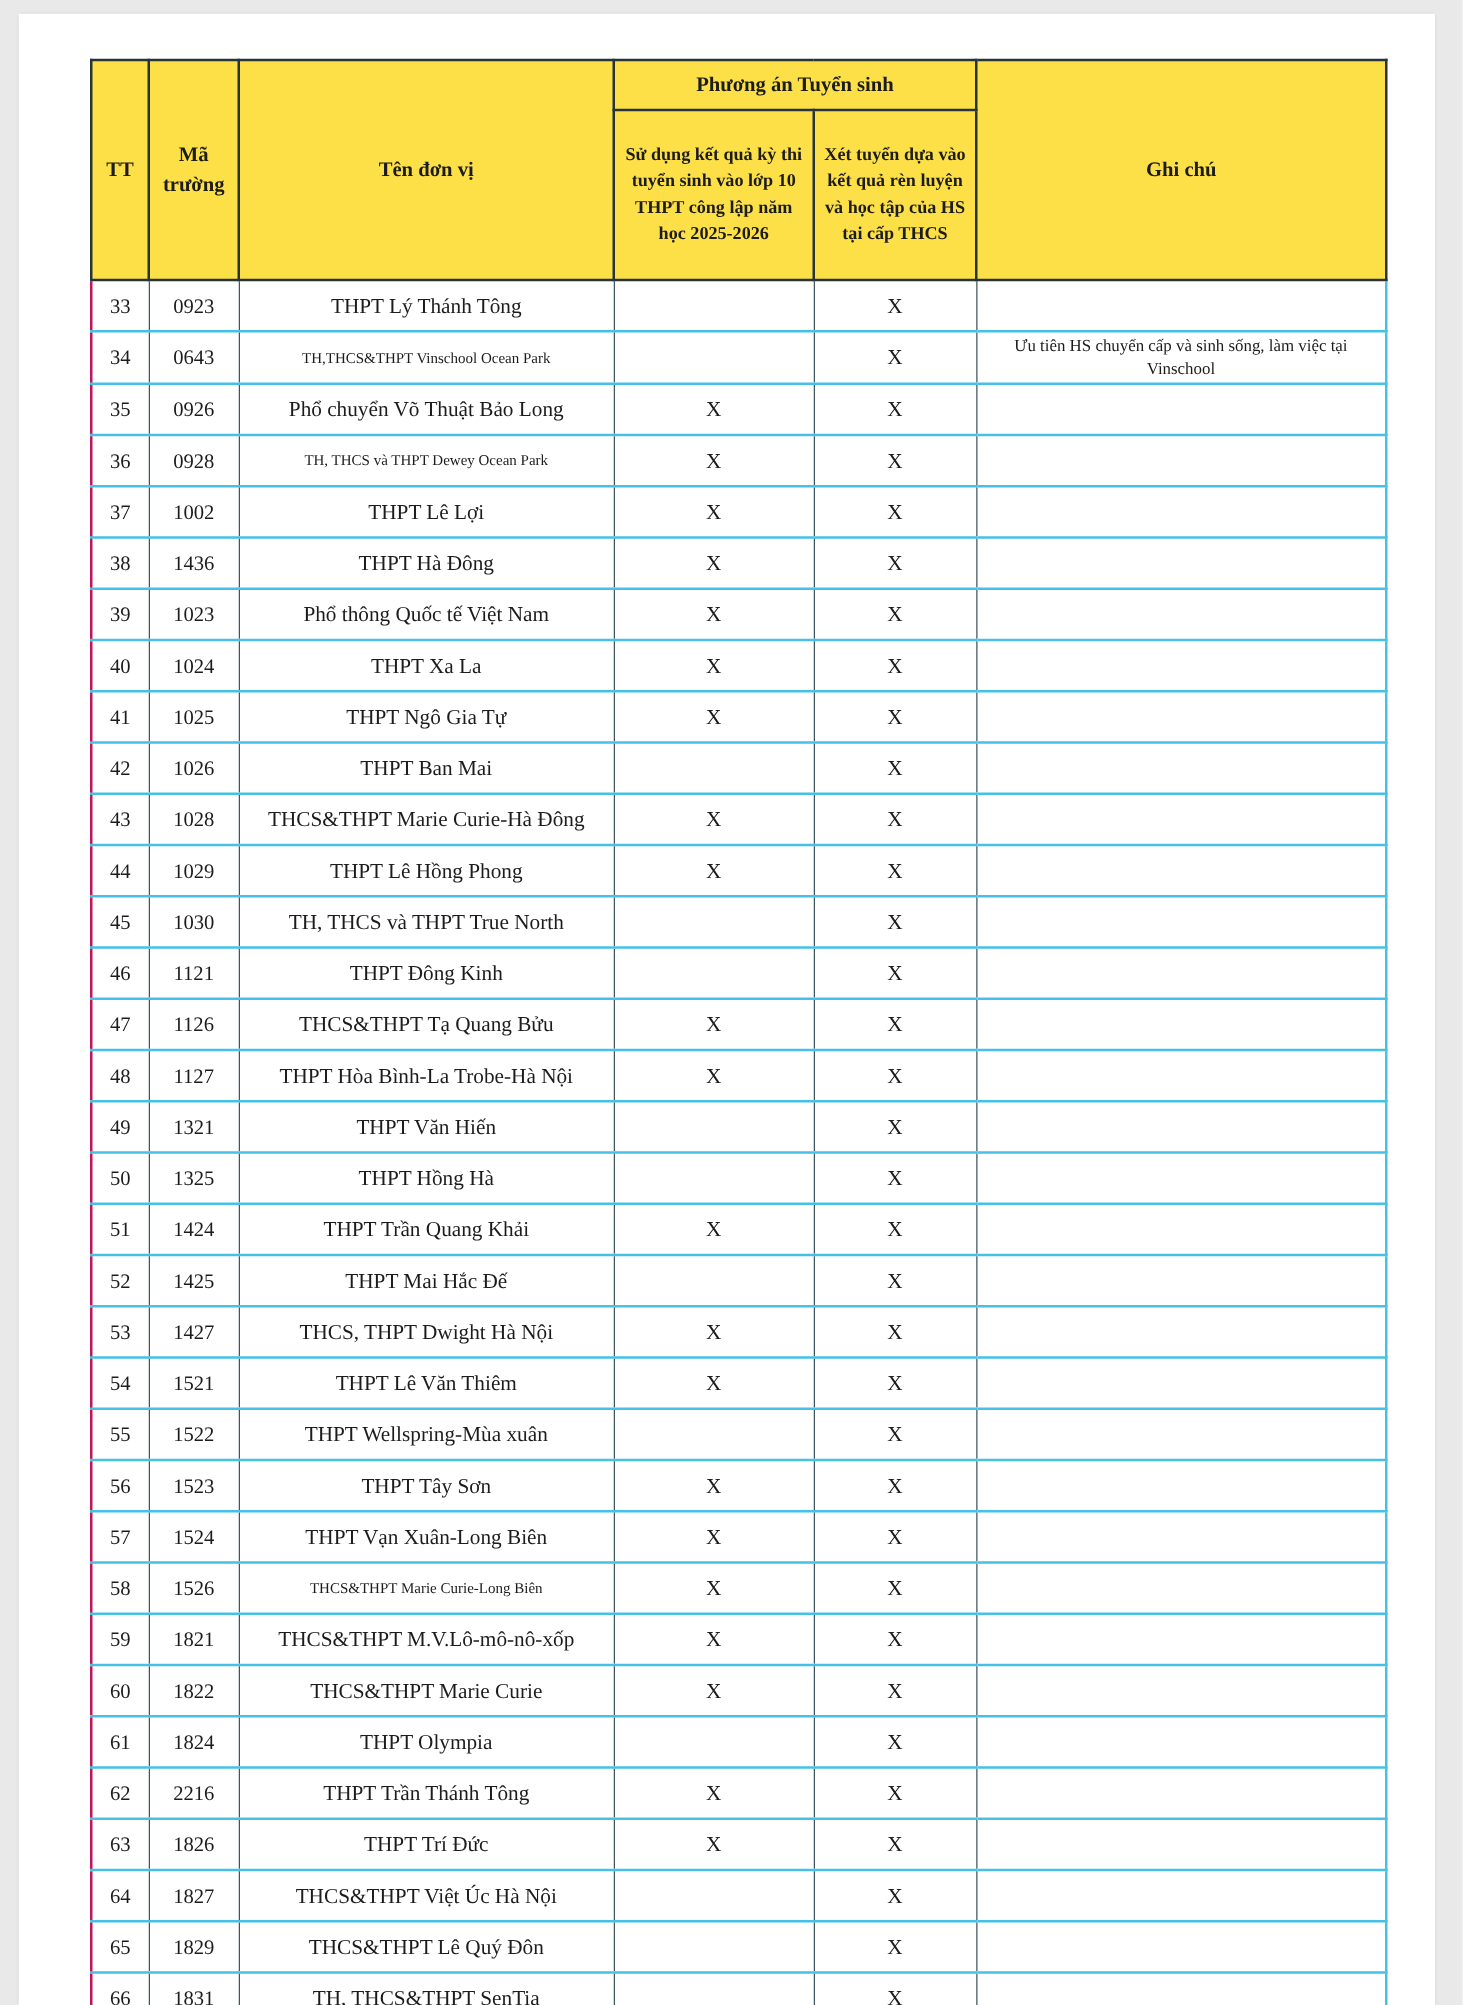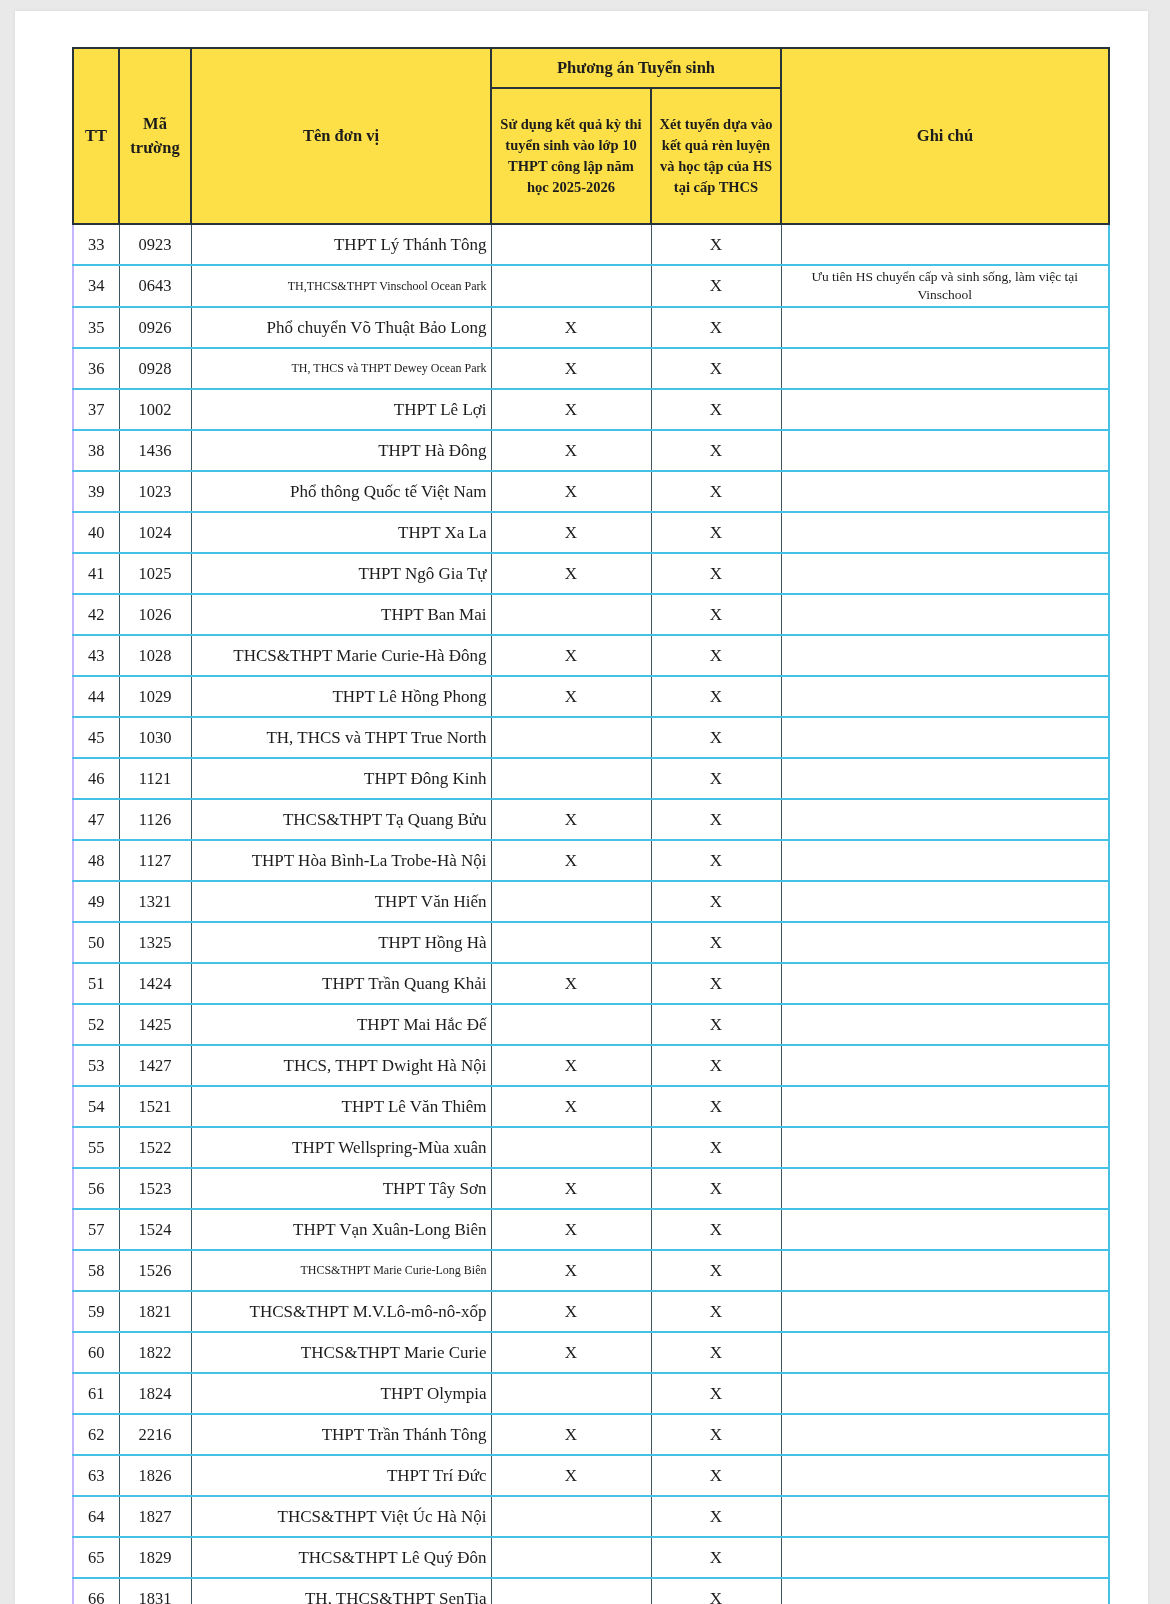--- a/index.html
+++ b/index.html
@@ -46,26 +46,26 @@
   tbody td{
     border-left:1px solid #3f5560;
     border-right:1px solid #3f5560;
     border-top:2px solid #45c1e8;
     border-bottom:2px solid #45c1e8;
     height:35px;
     padding:1px 4px;
     vertical-align:middle;
     background:#fff;
   }
-  tbody td:first-child{border-left:2px solid #c4b5fd;}
+  tbody td:first-child{border-left:2px solid #be185d;}
   tbody td:last-child{border-right:2px solid #45c1e8;}
 
   td.tt-cell,td.code-cell{text-align:center;font-size:16.5px;}
   td.name-cell{
-    text-align:right;font-size:17px;padding-left:4px;
+    text-align:center;font-size:17px;padding-left:4px;
     white-space:nowrap;overflow:hidden;font-family:Liberation Serif, serif;
   }
   td.name-cell.small{font-size:12px;margin-left:23px;}
   td.mark-cell{text-align:center;font-size:17px;}
   td.note-cell{
     text-align:center;font-size:13.5px;line-height:1.35;padding:2px 6px;
   }
 </style>
 </head>
 <body>

